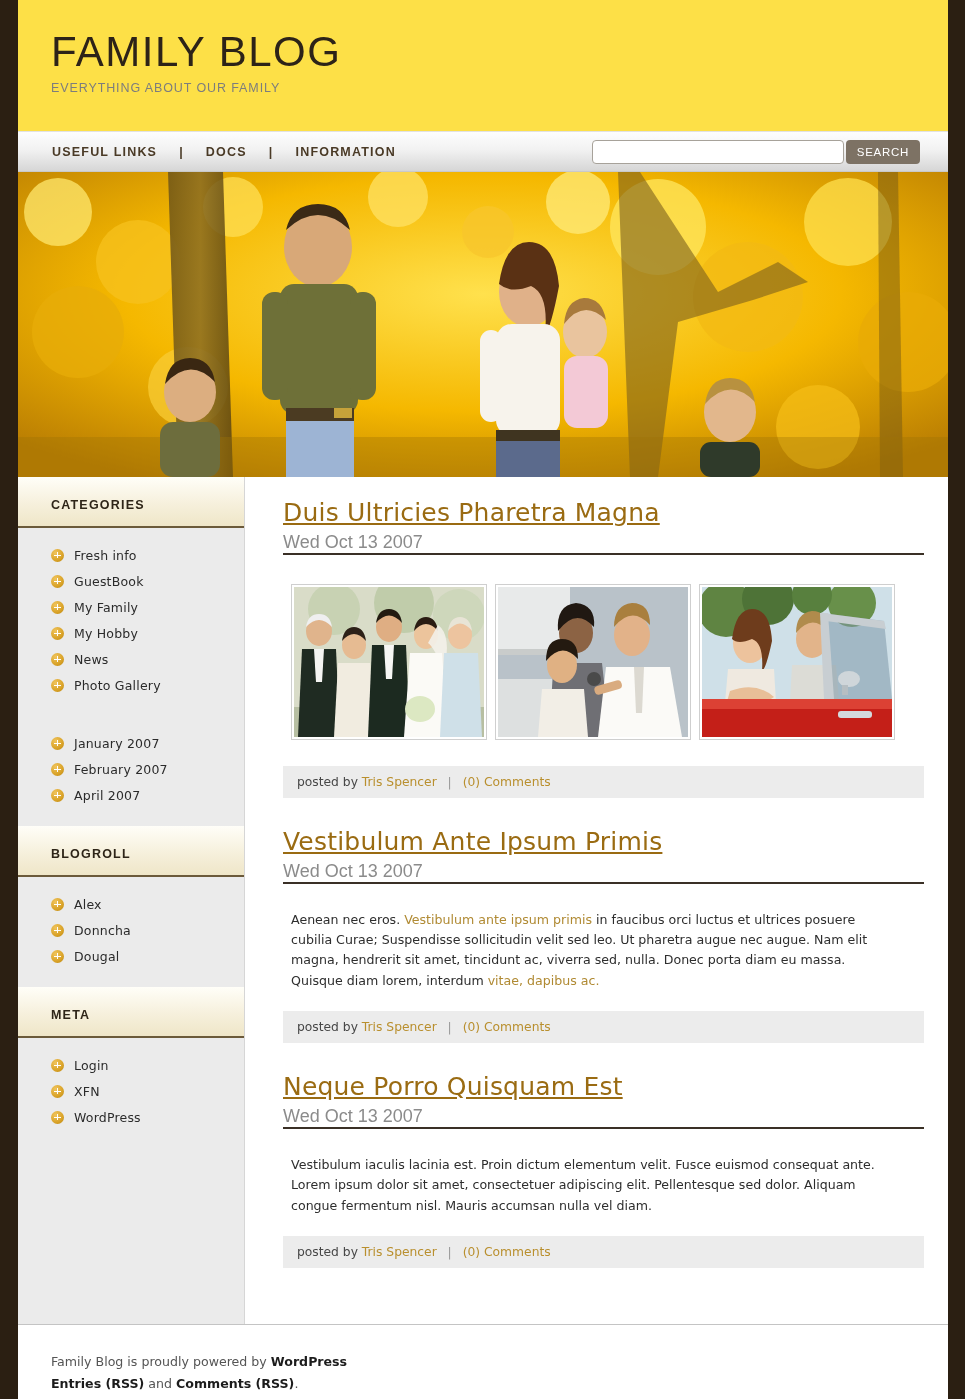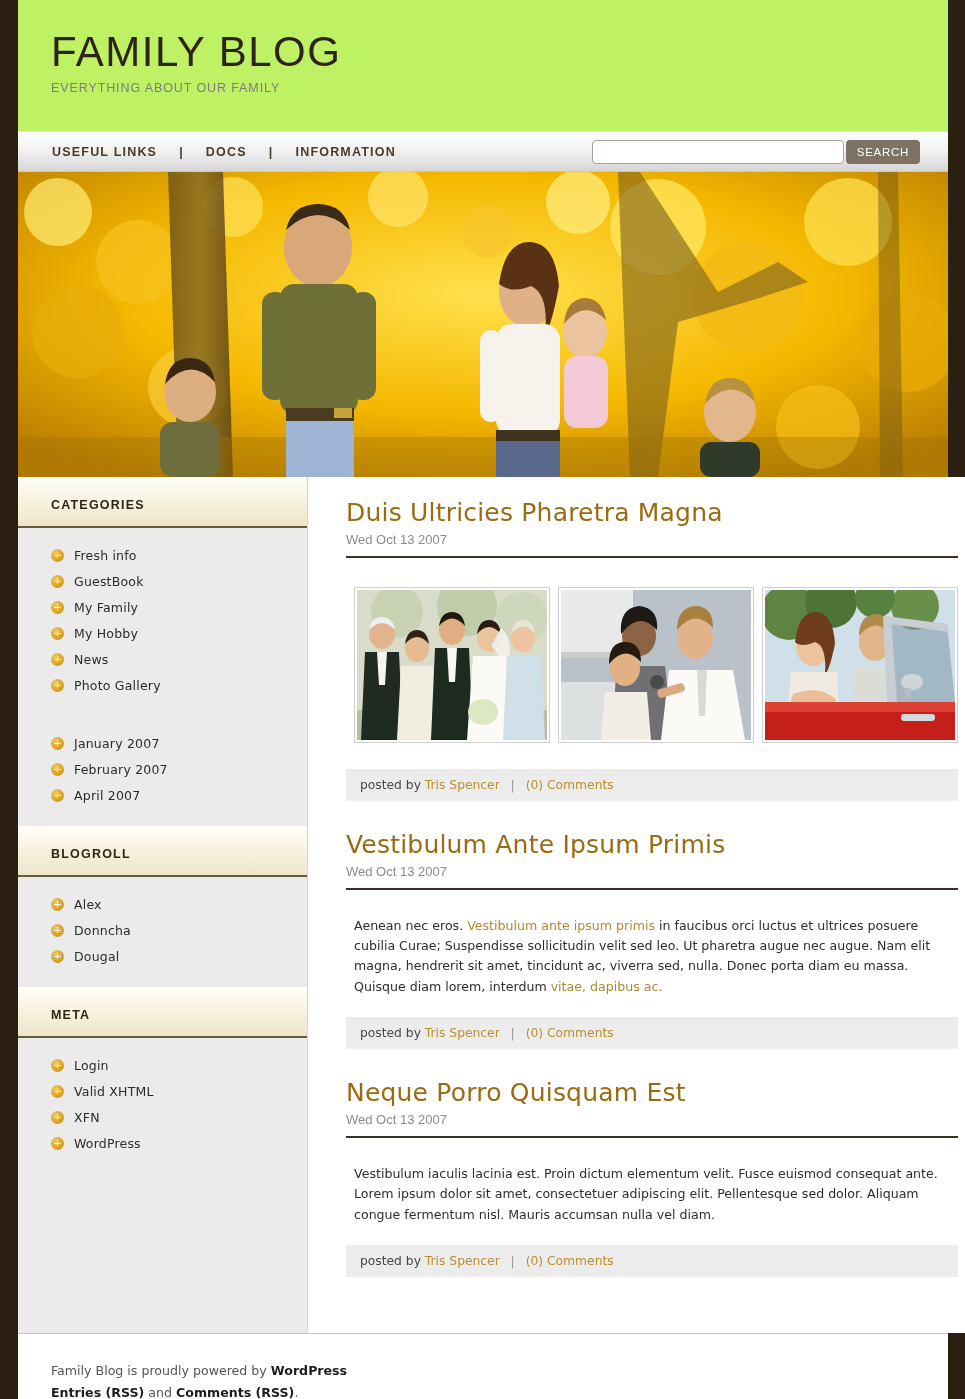--- a/index.html
+++ b/index.html
@@ -17,21 +17,21 @@
     left: 18px;
     top: 0;
     width: 930px;
     min-height: 1399px;
     background: #ffffff;
   }
 
   
   .header {
     height: 131px;
-    background: #bef264;
+    background: #fde047;
     padding: 30px 0 0 33px;
   }
   .site-title {
     font-family: "Liberation Sans", sans-serif;
     font-size: 42px;
     font-weight: 400;
     letter-spacing: 1.5px;
     color: #2d2318;
     line-height: 1.05;
   }
@@ -108,21 +108,21 @@
     position: relative;
     overflow: hidden;
     background: #c8960c;
   }
   .banner svg { display: block; width: 930px; height: 305px; }
 
   
   .body-wrap { display: flex; align-items: stretch; min-height: 810px; }
 
   .sidebar {
-    width: 290px;
+    width: 227px;
     background: #ebebeb;
     border-right: 1px solid #d6d6d6;
     flex: none;
   }
   .widget { background: #ebebeb; }
   .widget-title {
     background: linear-gradient(to bottom, #fffef8 0%, #f6f0dc 55%, #efe6c8 100%);
     border-bottom: 2px solid #6b5a3a;
     font-family: "Liberation Sans", sans-serif;
     font-size: 12.5px;
@@ -167,27 +167,27 @@
     padding: 22px 24px 26px 38px;
   }
   .post { margin-bottom: 6px; }
   .post-title {
     font-family: "DejaVu Sans", sans-serif;
     font-size: 25px;
     font-weight: normal;
     color: #9a6b12;
     letter-spacing: 0.2px;
     line-height: 1.15;
+    text-decoration: underline;
   }
   .post-date {
     font-family: "Liberation Sans", sans-serif;
-    font-size: 13px;
+    font-size: 18px;
     color: #8b8b8b;
     margin-top: 4px;
-    padding-bottom: 9px;
     border-bottom: 2px solid #3a3026;
   }
   .thumbs {
     display: flex;
     gap: 8px;
     margin: 29px 0 26px 8px;
   }
   .thumb {
     width: 196px;
     height: 156px;
@@ -405,24 +405,20 @@
 
       <div class="widget">
         <div class="widget-title">META</div>
         <ul class="widget-list">
           <li>
               <span class="bullet"></span>
               <a href="#">Login</a>
             </li>
           <li>
               <span class="bullet"></span>
-              <a href="#">Valid XHTML</a>
-            </li>
-          <li>
-              <span class="bullet"></span>
               <a href="#">XFN</a>
             </li>
           <li>
               <span class="bullet"></span>
               <a href="#">WordPress</a>
             </li>
         </ul>
       </div>
 
     </div>

